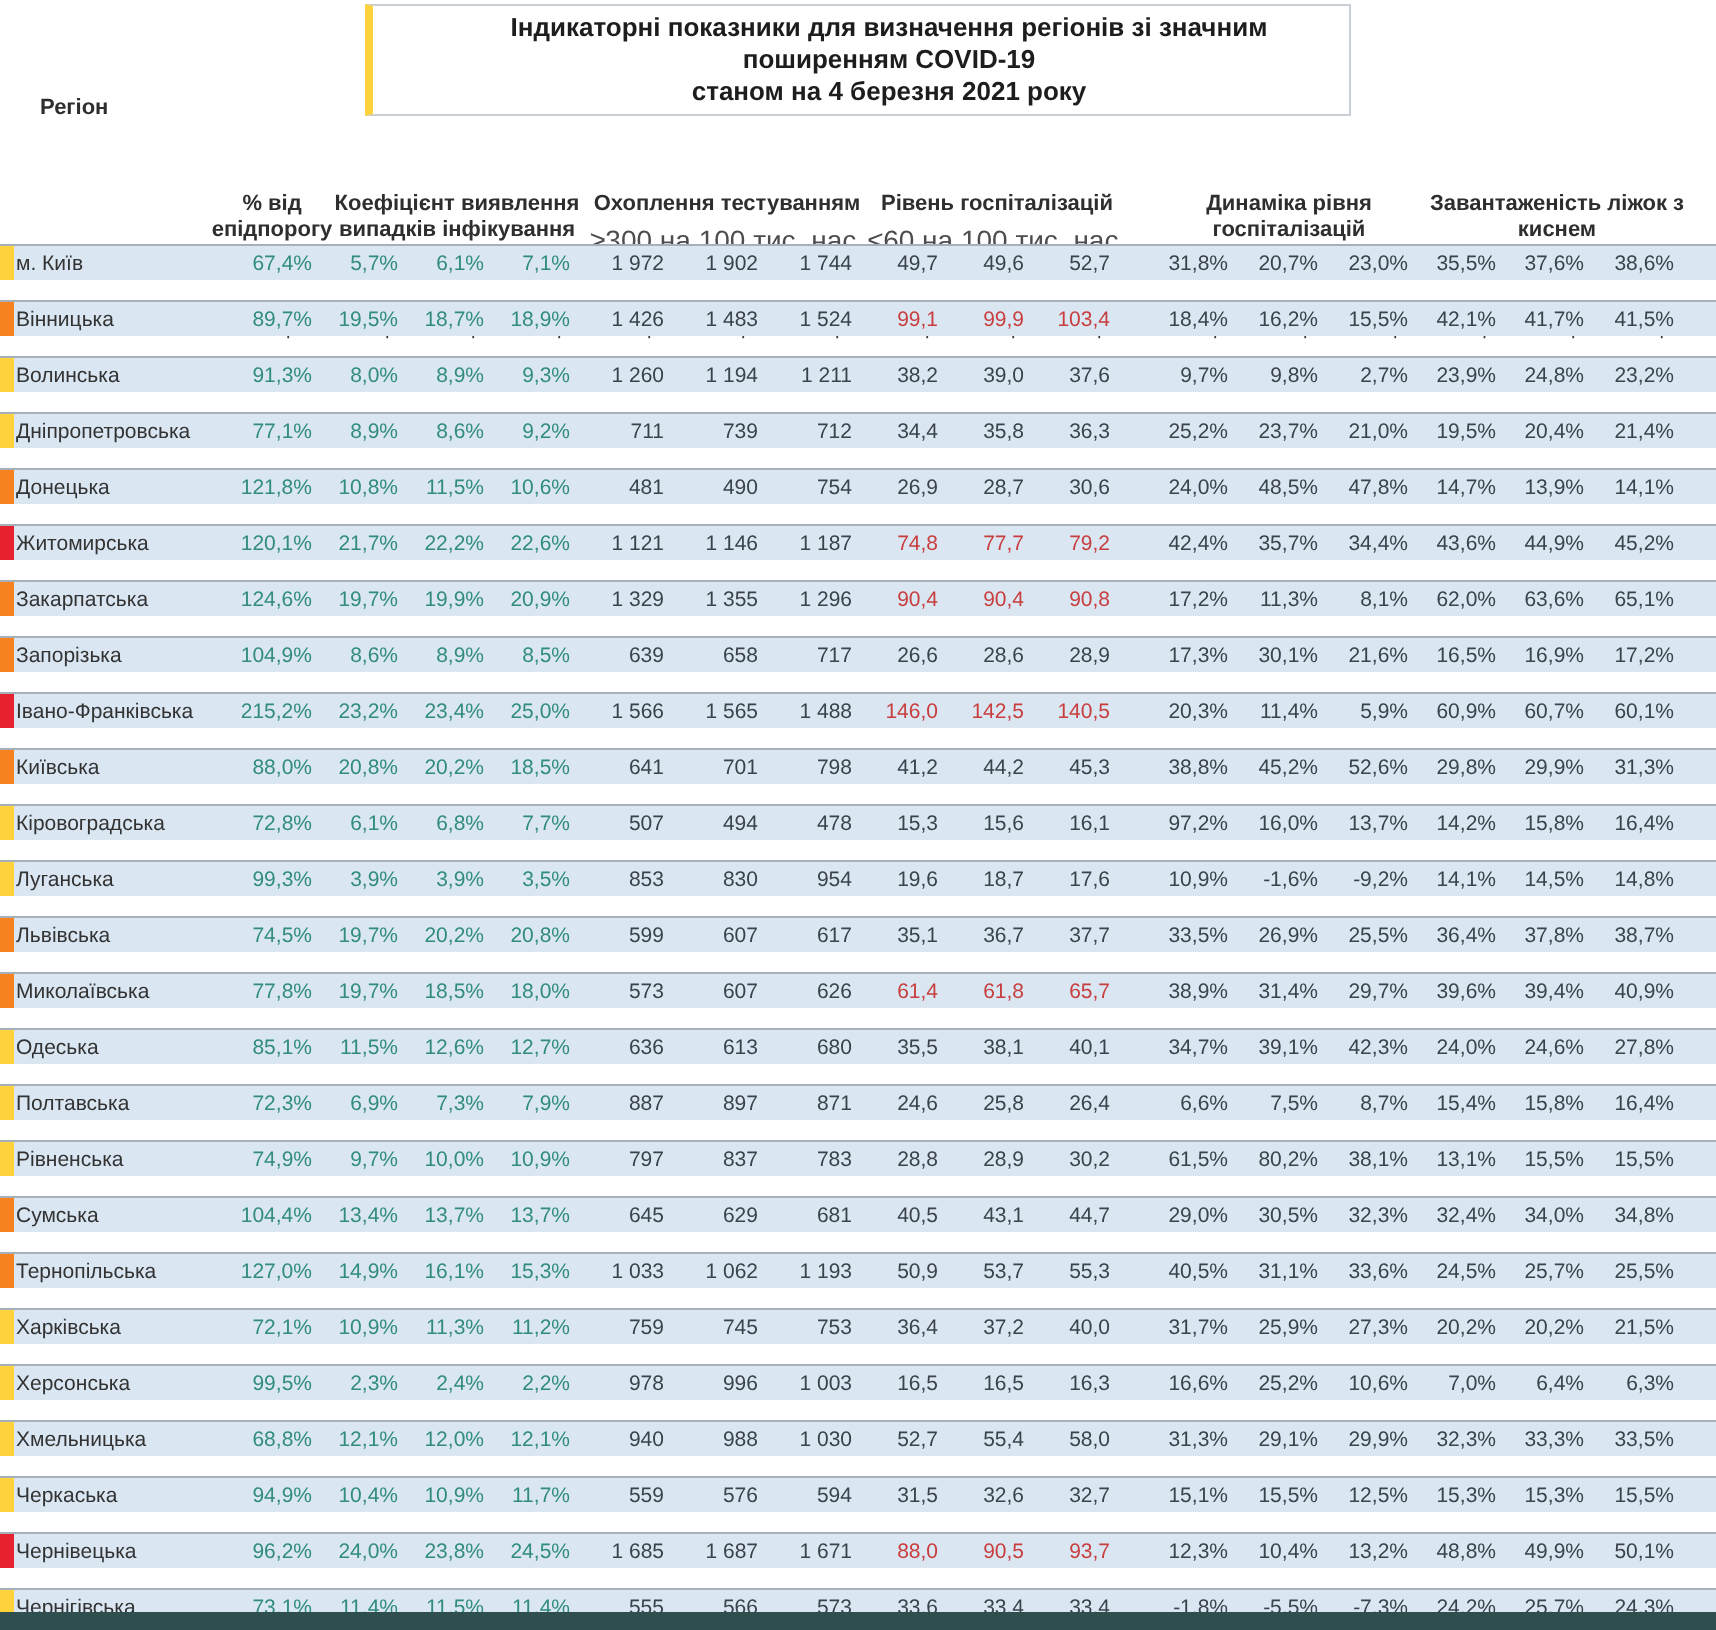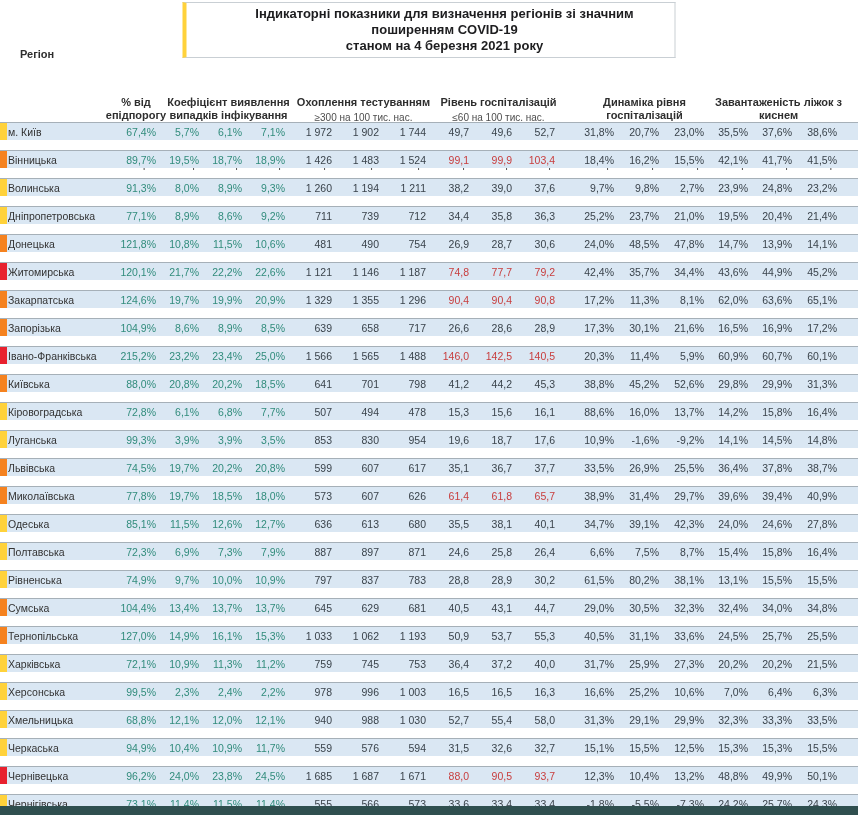--- a/index.html
+++ b/index.html
@@ -21,21 +21,21 @@
 
   
   .thead{
     position:absolute;top:46px;left:0;width:850px;
     display:grid;
     grid-template-columns:8px 100px 56px 129px 141px 129px 14px 135px 133px;
   }
   .h-region{font-size:11px;font-weight:700;color:#2e2e2e;padding-left:12px;padding-top:2px;}
   .h-group{display:flex;flex-direction:column;align-items:center;text-align:center;height:76px;margin-top:48px;}
   .h-label{font-weight:700;font-size:11px;line-height:13px;color:#2e2e2e;padding-top:2px;}
-  .h-thr{font-size:10px;color:#4d4d4d;margin-top:3px;white-space:nowrap;}
+  .h-thr{font-size:14px;color:#4d4d4d;margin-top:3px;white-space:nowrap;}
   .h-dates{margin-top:auto;display:flex;width:100%;}
   .h-date{flex:1;text-align:center;font-size:10px;color:#3c3c3c;white-space:nowrap;}
 
   
   .tbody{position:absolute;top:122px;left:0;width:858px;}
   .row{
     display:grid;
     grid-template-columns:8px 100px 56px 43px 43px 43px 47px 47px 47px 43px 43px 43px 14px 45px 45px 45px 44px 44px 45px;
     height:17px;margin-bottom:10px;
     background:var(--row-band,#dae7f3);
@@ -344,21 +344,21 @@
         <div class="val green">6,1%</div>
         <div class="val green">6,8%</div>
         <div class="val green">7,7%</div>
         <div class="val dark">507</div>
         <div class="val dark">494</div>
         <div class="val dark">478</div>
         <div class="val dark">15,3</div>
         <div class="val dark">15,6</div>
         <div class="val dark">16,1</div>
         <div class="spacer"></div>
-        <div class="val dark">88,6%</div>
+        <div class="val dark">97,2%</div>
         <div class="val dark">16,0%</div>
         <div class="val dark">13,7%</div>
         <div class="val dark">14,2%</div>
         <div class="val dark">15,8%</div>
         <div class="val dark">16,4%</div>
       </div>
       <div class="row">
         <div class="ind" style="background: rgb(255, 210, 59);"></div>
         <div class="region">Луганська</div>
         <div class="val green">99,3%</div>

